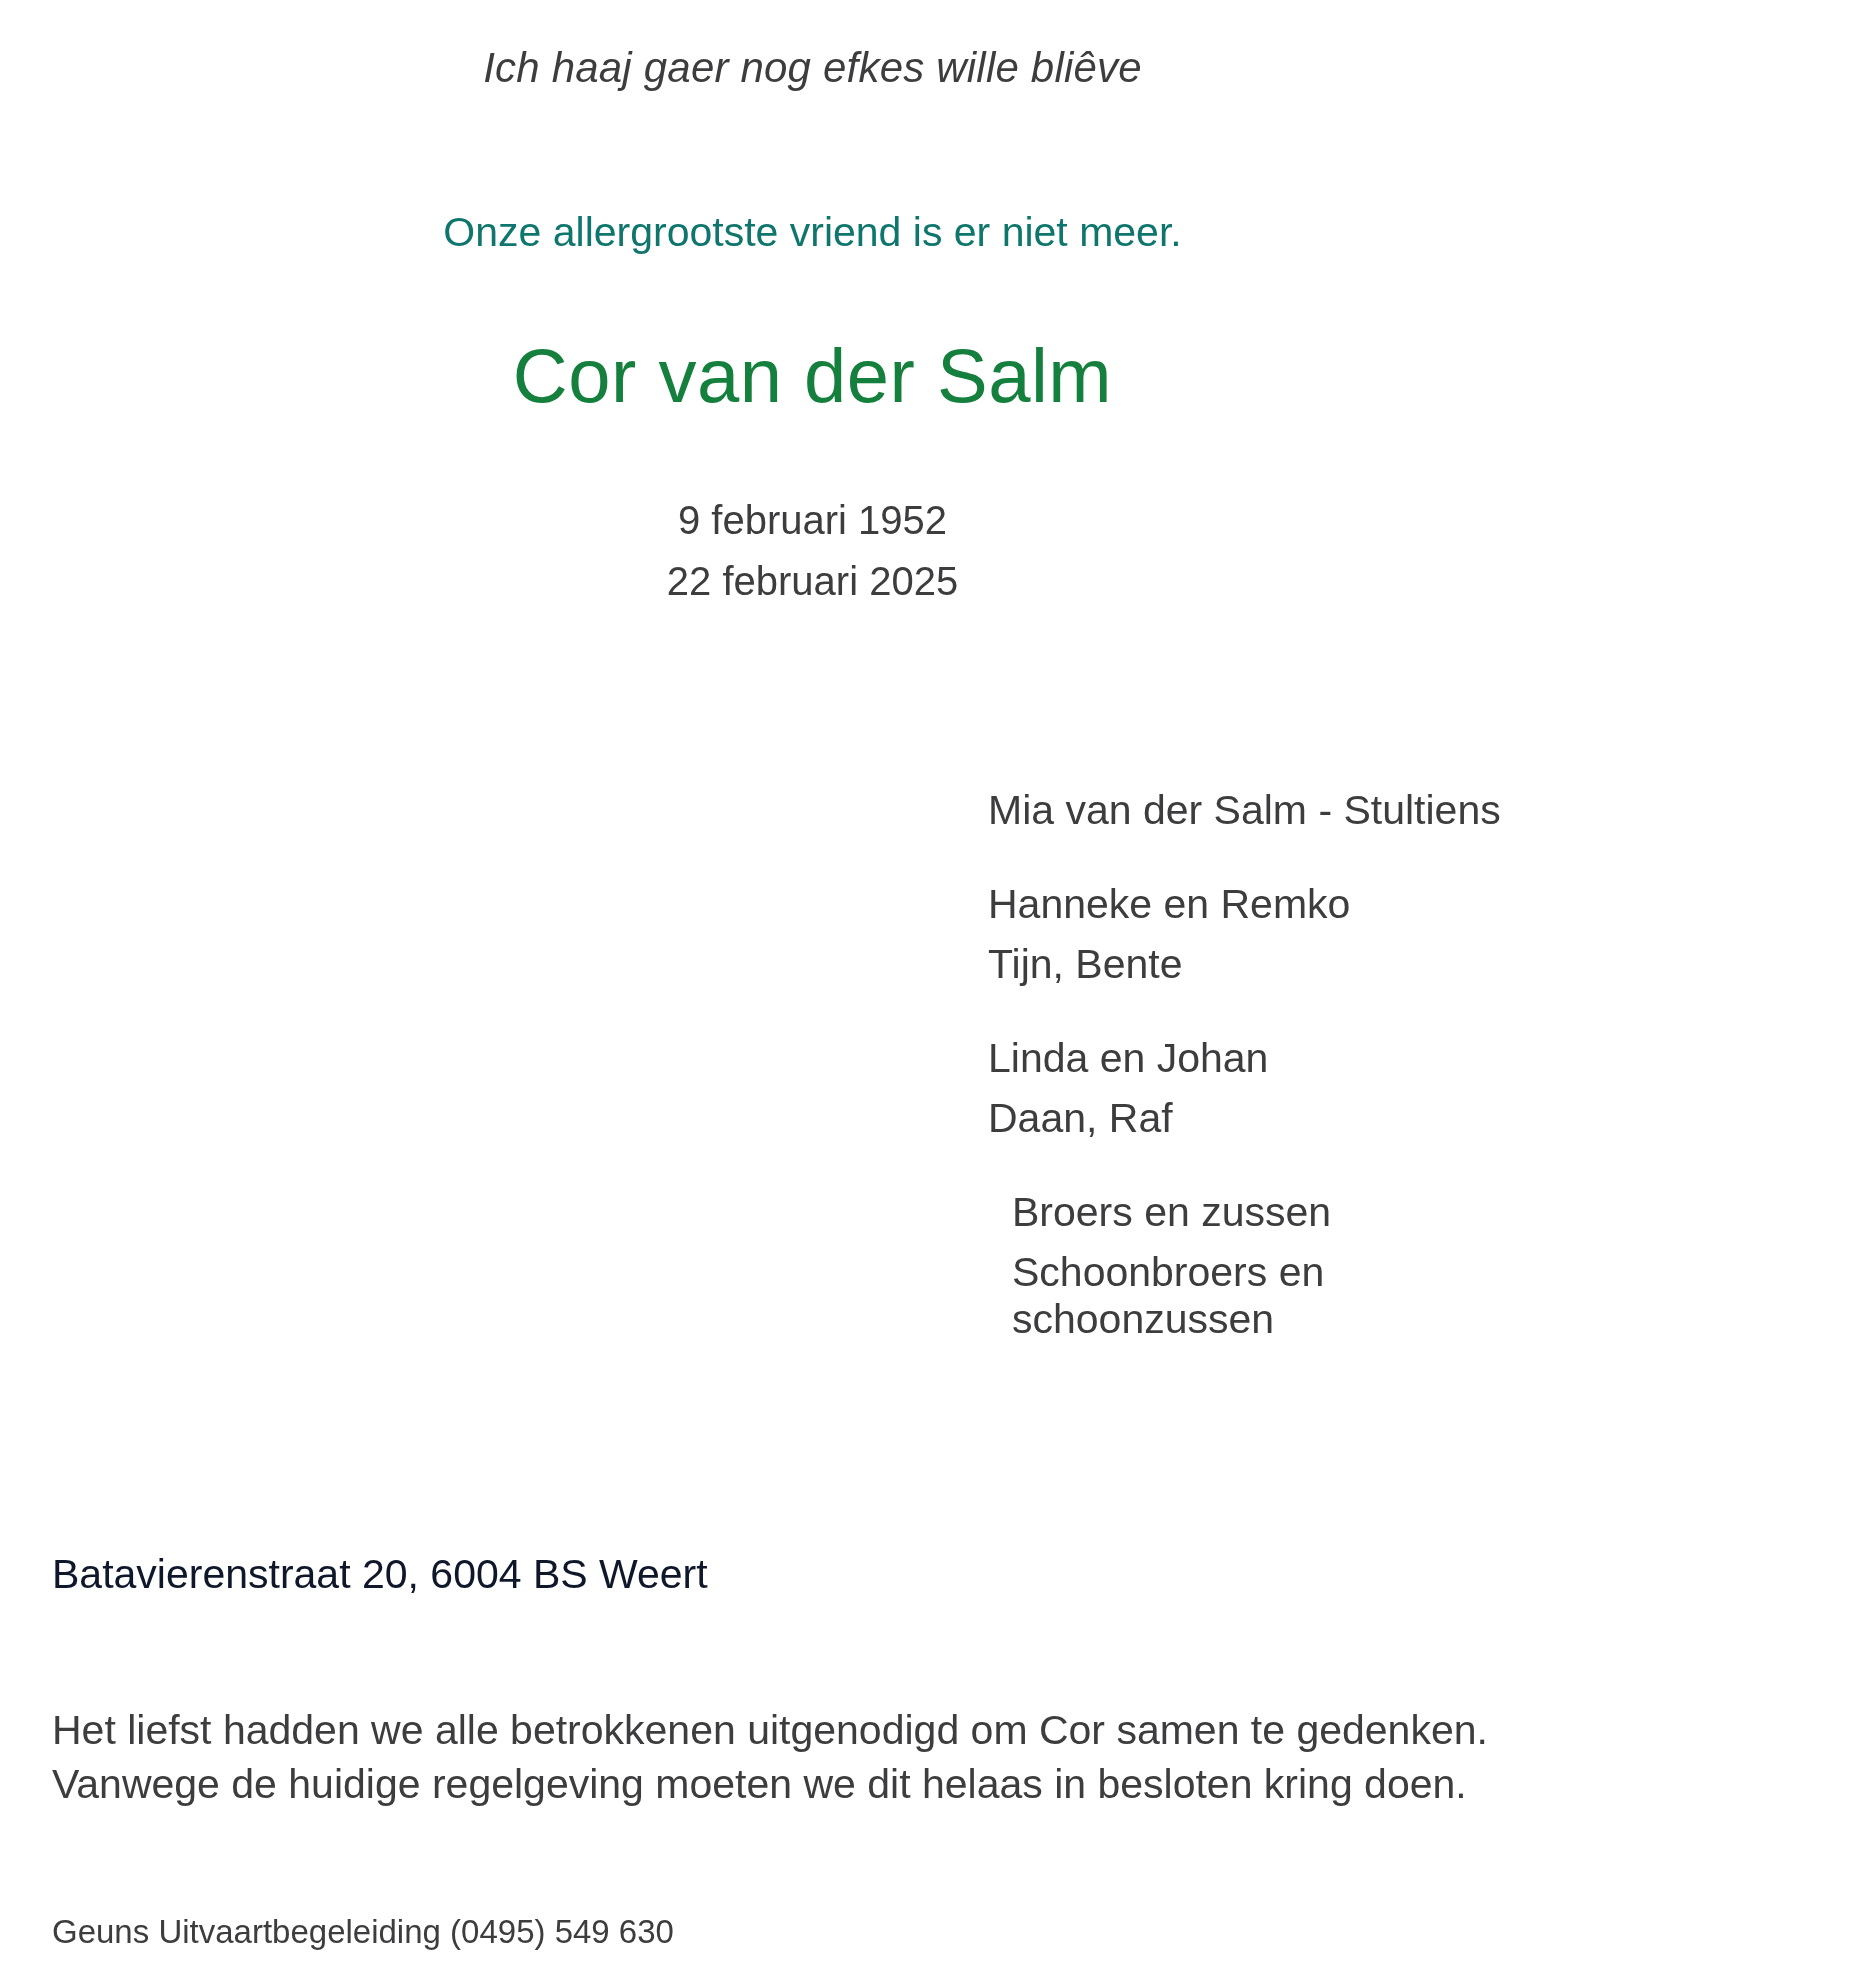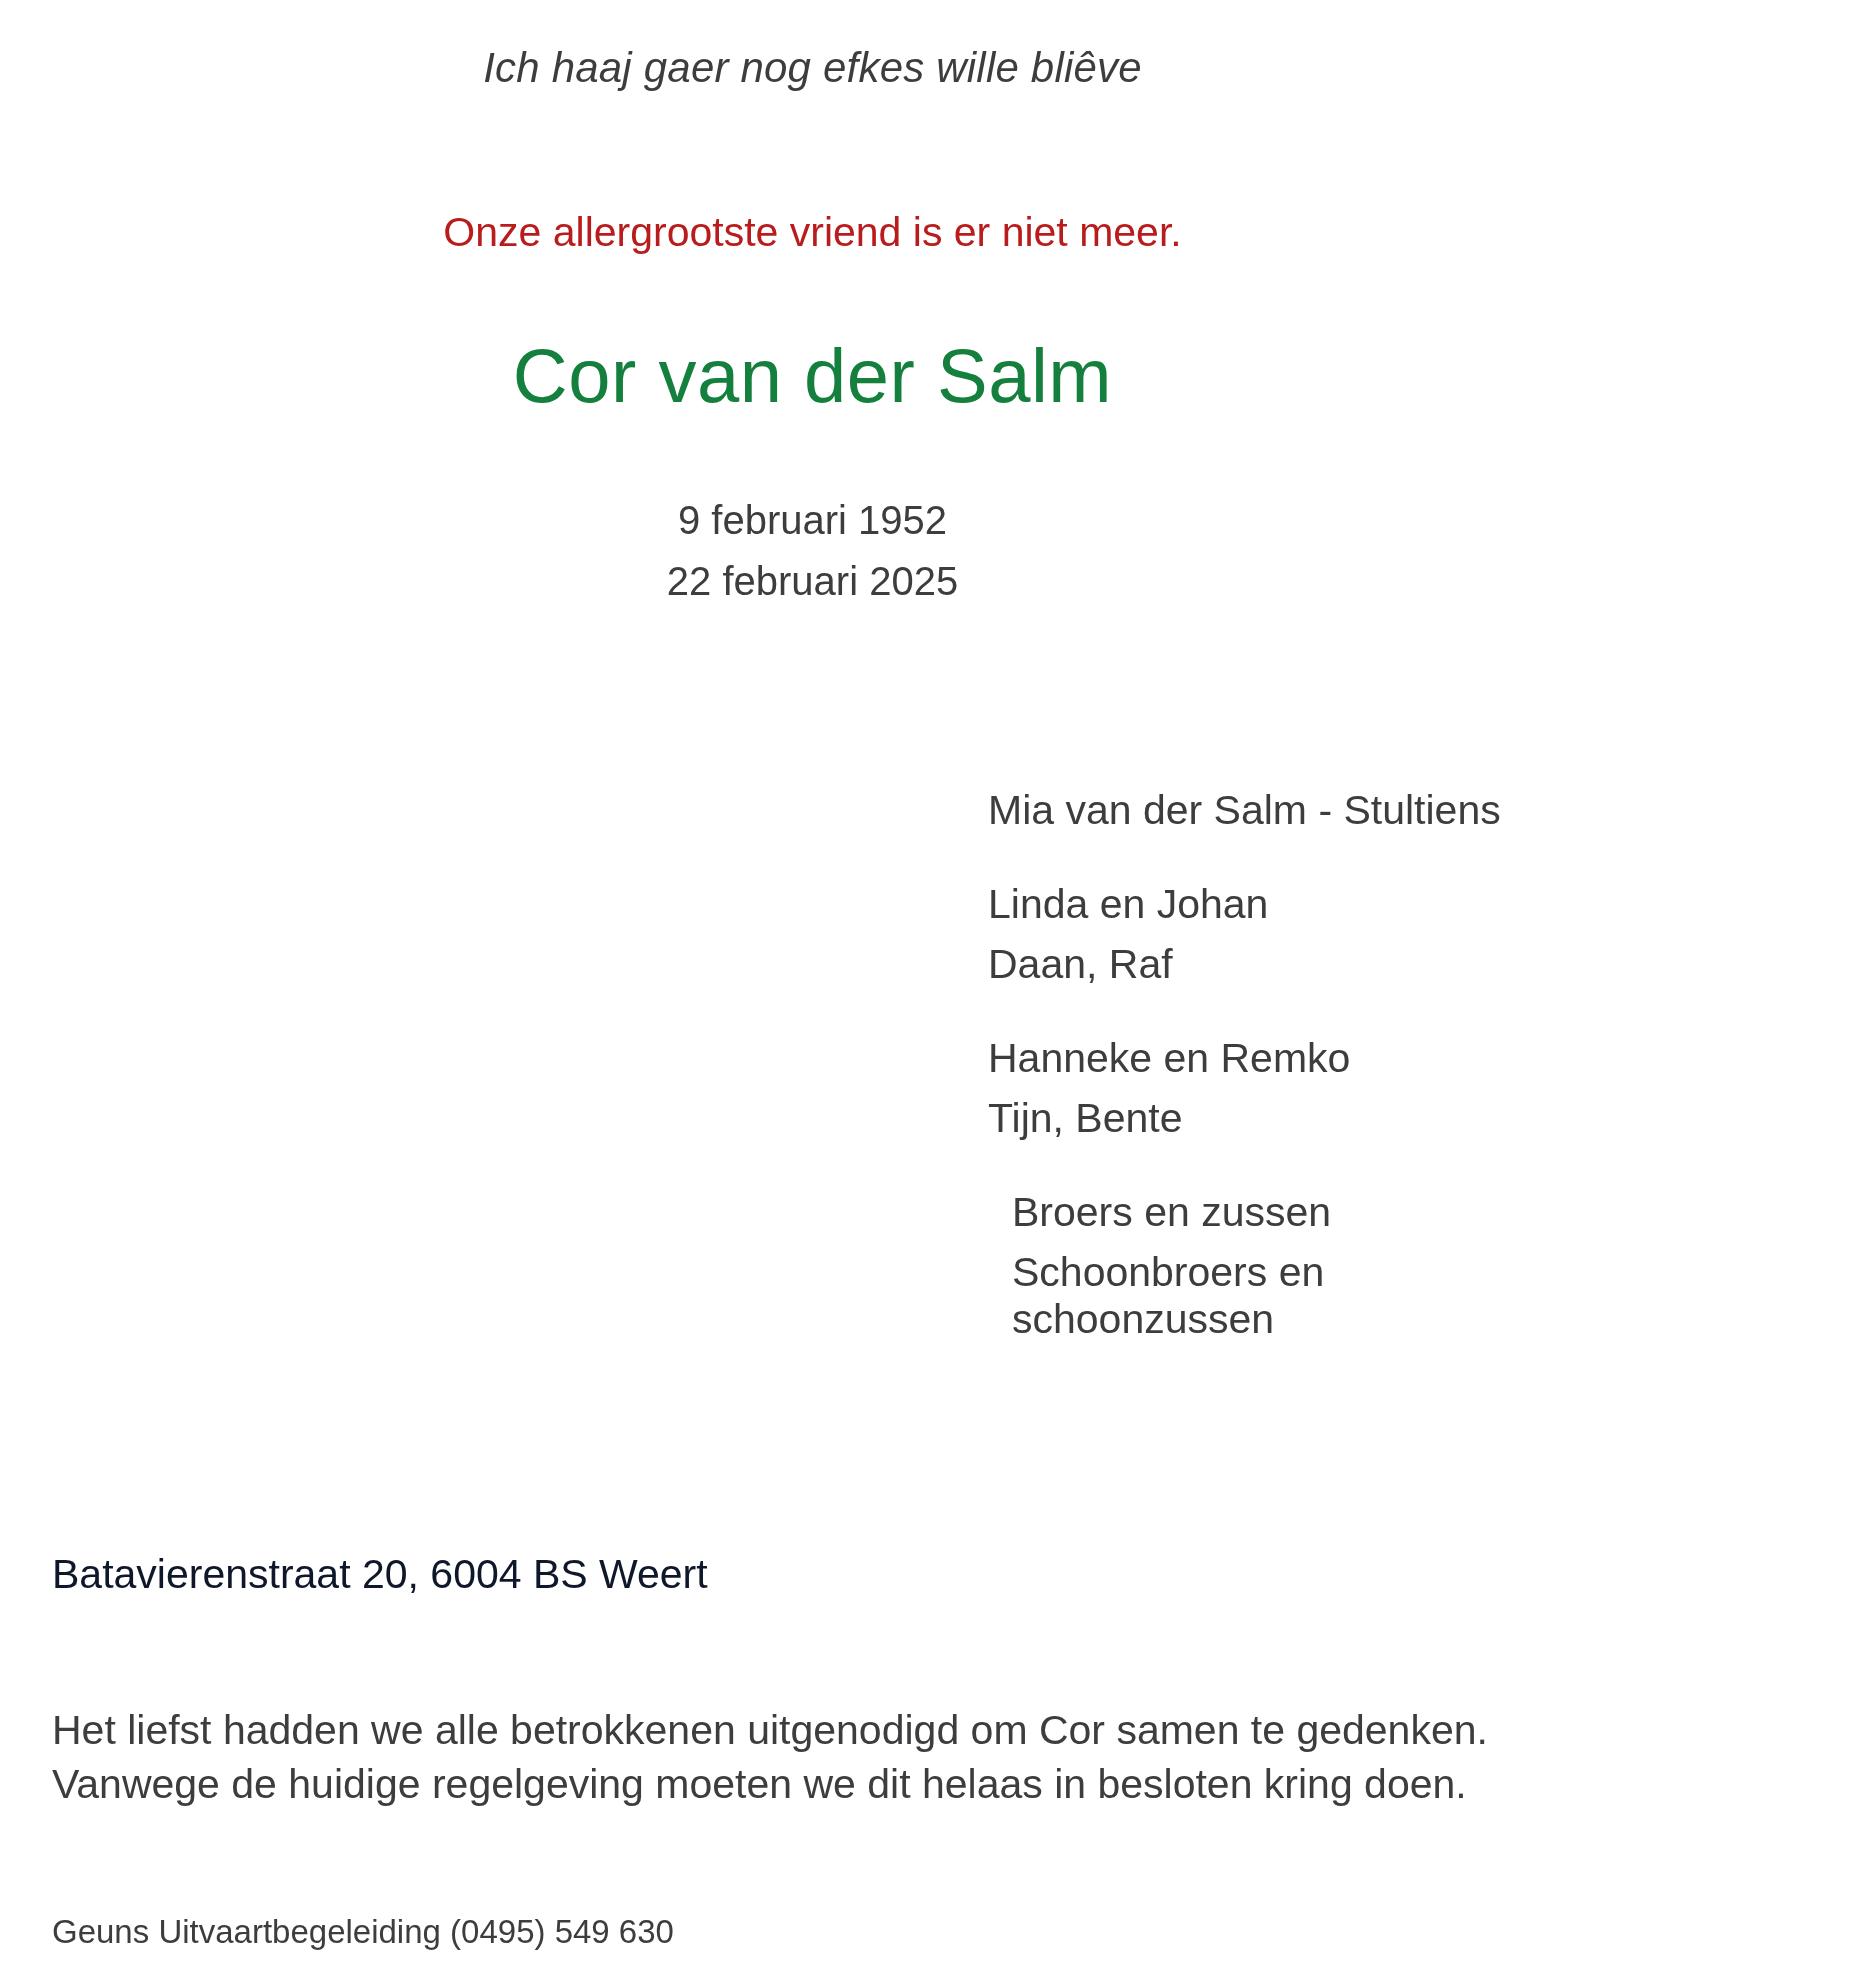--- a/index.html
+++ b/index.html
@@ -29,21 +29,21 @@
     line-height: 1.2;
     color: #3d3d3f;
     padding-top: 43px;
     letter-spacing: 0.2px;
   }
 
   .lead {
     text-align: center;
     font-size: 41px;
     line-height: 1.2;
-    color: #b91c1c;
+    color: #0f766e;
     margin-top: 115px;
   }
 
   .deceased-name {
     text-align: center;
     font-size: 76px;
     line-height: 1.1;
     font-weight: 400;
     color: #15803d;
     margin-top: 76px;
@@ -113,27 +113,27 @@
     <div>22 februari 2025</div>
   </div>
 
   <div class="family-block">
 
     <div class="family-group">
       <div>Mia van der Salm - Stultiens</div>
     </div>
 
     <div class="family-group">
-      <div>Linda en Johan</div>
-      <div class="sub">Daan, Raf</div>
+      <div>Hanneke en Remko</div>
+      <div class="sub">Tijn, Bente</div>
     </div>
 
     <div class="family-group">
-      <div>Hanneke en Remko</div>
-      <div class="sub">Tijn, Bente</div>
+      <div>Linda en Johan</div>
+      <div class="sub">Daan, Raf</div>
     </div>
 
     <div class="family-group">
       <div>Broers en zussen</div>
       <div class="sub">Schoonbroers en schoonzussen</div>
     </div>
 
   </div>
 
   <div class="address">Batavierenstraat 20, 6004 BS  Weert</div>

